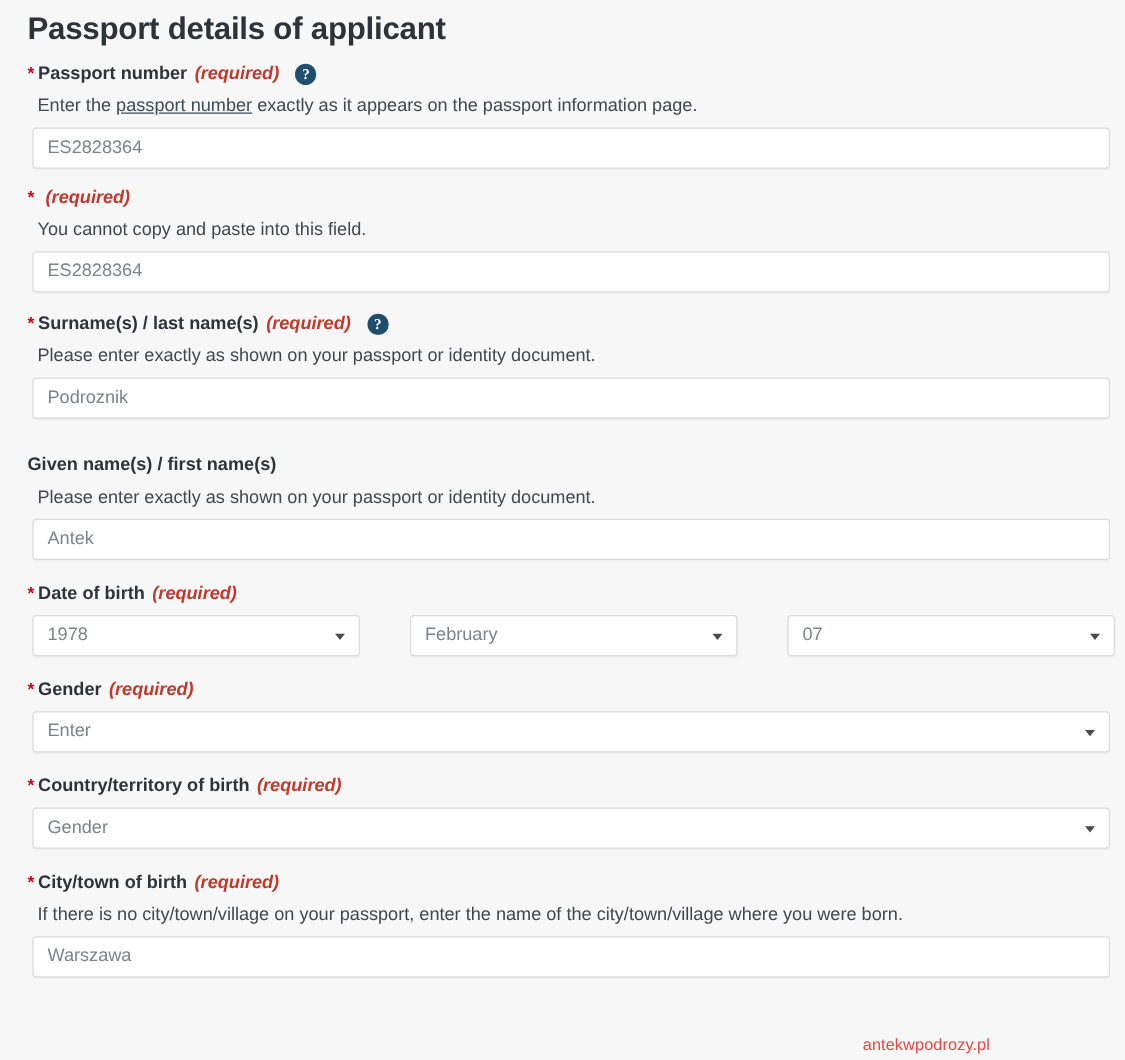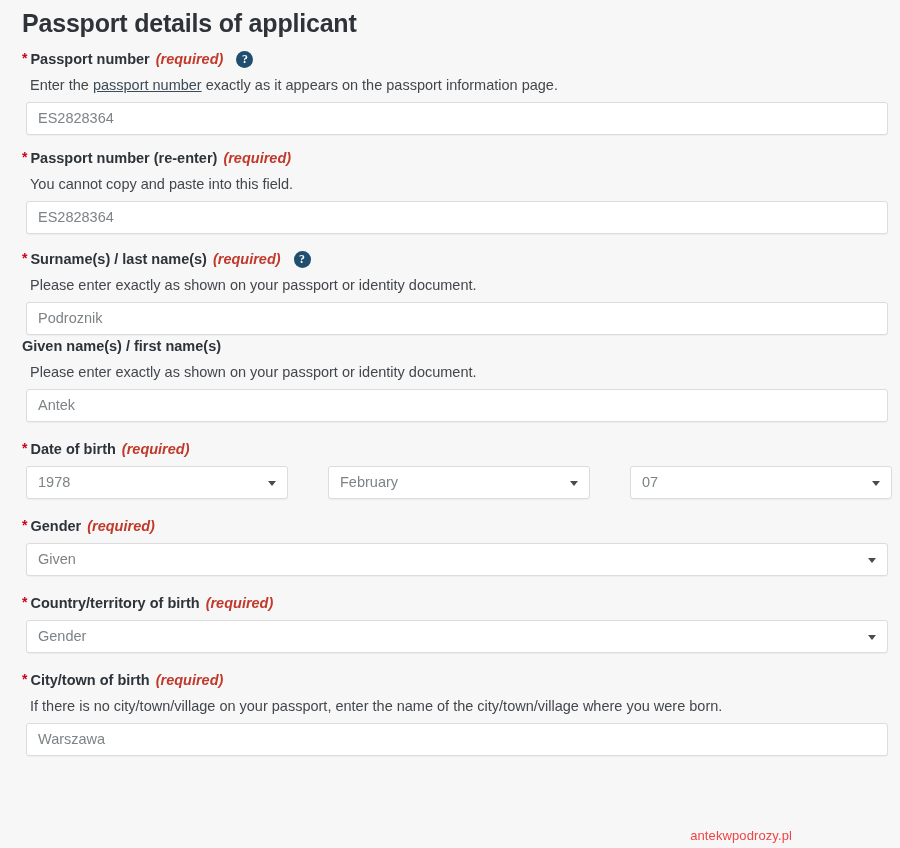--- a/index.html
+++ b/index.html
@@ -173,21 +173,21 @@
     font-size: 13px;
     color: #ef4444;
     font-family: "Liberation Sans", sans-serif;
     letter-spacing: 0.1px;
   }
 
   
   .g-passport      { margin-top: 12px; }
   .g-passport-re   { margin-top: 14px; }
   .g-surname       { margin-top: 16px; }
-  .g-given         { margin-top: 2px; }
+  .g-given         { margin-top: 28px; }
   .g-dob           { margin-top: 18px; }
   .g-gender        { margin-top: 18px; }
   .g-country       { margin-top: 18px; }
   .g-city          { margin-top: 18px; }
 </style>
 </head>
 <body>
 
 <div class="page">
 
@@ -202,21 +202,20 @@
           <span>?</span>
         </span>
     </div>
     <div class="field-hint"><span>Enter the </span><a class="hint-link">passport number</a><span> exactly as it appears on the passport information page.</span></div>
     <input class="text-input" type="text" value="ES2828364" style="">
   </div>
 
   <div class="field-group g-passport-re">
     <div class="field-label">
       <span class="req-star">*</span>
-      <span class="label-text">Passport number (re-enter)</span>
       <span class="required-tag">(required)</span>
     </div>
     <div class="field-hint">You cannot copy and paste into this field.</div>
     <input class="text-input" type="text" value="ES2828364" style="">
   </div>
 
   <div class="field-group g-surname">
     <div class="field-label">
       <span class="req-star">*</span>
       <span class="label-text">Surname(s) / last name(s)</span>
@@ -249,21 +248,21 @@
       <div class="select-box">07</div>
     </div>
   </div>
 
   <div class="field-group g-gender">
     <div class="field-label">
       <span class="req-star">*</span>
       <span class="label-text">Gender</span>
       <span class="required-tag">(required)</span>
     </div>
-    <div class="select-box select-full">Given</div>
+    <div class="select-box select-full">Enter</div>
   </div>
 
   <div class="field-group g-country">
     <div class="field-label">
       <span class="req-star">*</span>
       <span class="label-text">Country/territory of birth</span>
       <span class="required-tag">(required)</span>
     </div>
     <div class="select-box select-full">Gender</div>
   </div>

